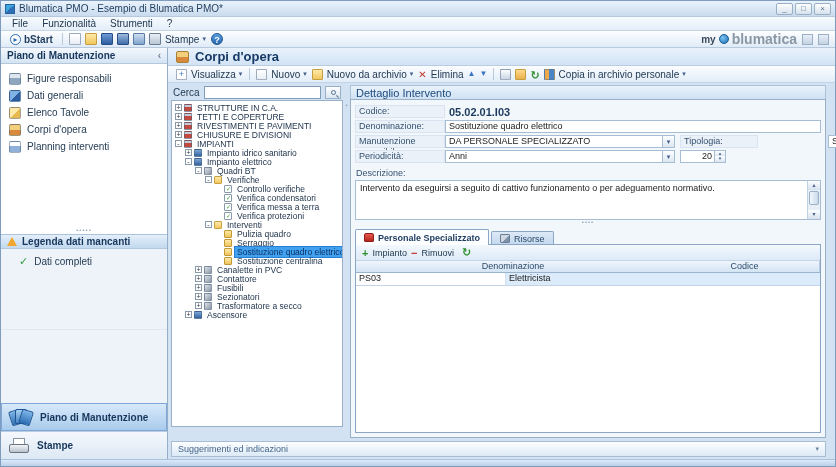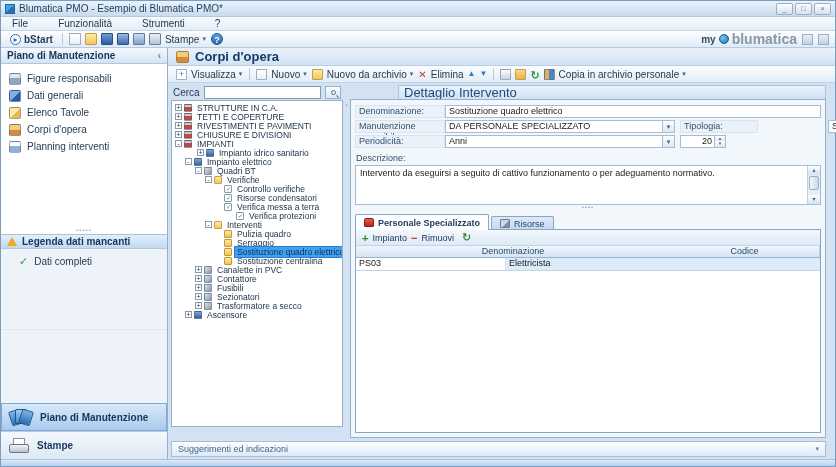--- a/index.html
+++ b/index.html
@@ -7,21 +7,21 @@
   body { font-family:"Liberation Sans","DejaVu Sans",sans-serif; font-size:10px; color:#1e3a5c; }
   .app { width:836px; height:467px; display:flex; flex-direction:column; background:#cfdded; border:1px solid #7f9cbc; }
 
   
   .titlebar { height:16px; background:linear-gradient(#eaf3fc,#c9dbee); display:flex; align-items:center; padding:0 4px; border-bottom:1px solid #b5c8dd; }
   .appicon { width:10px; height:10px; background:linear-gradient(135deg,#3fa7e0 50%,#2c6fb5 50%); border:1px solid #27639f; margin-right:4px; }
   .wtitle { flex:1; font-size:10px; color:#1e3c5c; }
   .winbtn { width:17px; height:12px; margin-left:2px; border:1px solid #9aaec4; border-radius:2px; background:linear-gradient(#fdfeff,#d7e2ee); font-size:8px; line-height:10px; text-align:center; color:#5a7186; }
 
   
-  .menubar { height:14px; background:linear-gradient(#f6fafd,#e4eef8); display:flex; align-items:center; padding:0 4px; border-bottom:1px solid #c4d5e6;gap:16px; }
+  .menubar { height:14px; background:linear-gradient(#f6fafd,#e4eef8); display:flex; align-items:center; padding:0 4px; border-bottom:1px solid #c4d5e6; }
   .menuitem { padding:0 7px; font-size:10px; color:#223a52; }
 
   
   .toolbar { height:17px; background:linear-gradient(#fdfeff,#e0ebf7); display:flex; align-items:center; padding:0 4px; border-bottom:1px solid #b6c9dd; }
   .bstart { display:flex; align-items:center; gap:3px; padding:0 5px; }
   .bstart-ico { width:11px; height:11px; border-radius:50%; border:1px solid #2c6fb5; background:#fff; color:#2c6fb5; font-size:8px; line-height:9px; text-align:center; }
   .bstart-lbl { font-weight:bold; color:#1e3c5c; }
   .tb-sep { width:1px; height:12px; background:#b9cadb; margin:0 4px; }
   .tico { width:12px; height:12px; margin:0 2px; border:1px solid rgba(90,110,140,.55); border-radius:1px; }
   .t-new { background:linear-gradient(#ffffff,#e9eef5); }
@@ -118,21 +118,21 @@
   .ti-verifica { background:#fff; border-color:#8899aa; position:relative; }
   .ti-verifica::after { content:"✓"; position:absolute; font-size:6px; color:#2e9e3a; left:1px; top:-1px; }
   .ti-intervento { background:linear-gradient(#ffe9a8,#efc35a); border-color:#c09a36; }
   .tree-row.selected .tlabel { background:#41a1f1; color:#0b2e5e; outline:1px solid #2a7fd0; }
   .tlabel { padding:0 2px; }
 
   .vsplit { width:7px; text-align:center; color:#8fa5bb; font-size:6px; line-height:40px; }
 
   
   .detail-panel { flex:1; display:flex; flex-direction:column; margin-right:9px; margin-bottom:3px; min-width:0; }
-  .detail-header { height:14px; background:linear-gradient(#eaf3fc,#cfe1f3); border:1px solid #aac2da; border-bottom:none; display:flex; align-items:center; padding:0 5px; font-size:13px; color:#1c4a7c;margin-left:48px; }
+  .detail-header { height:14px; background:linear-gradient(#eaf3fc,#cfe1f3); border:1px solid #aac2da; border-bottom:none; display:flex; align-items:center; padding:0 5px; font-size:11px; color:#1c4a7c; }
   .detail-body { flex:1; border:1px solid #9ab0c8; background:#f2f7fc; padding:5px 4px 4px 4px; display:flex; flex-direction:column; min-height:0; }
   .frow { display:flex; align-items:center; margin-bottom:2px; height:13px; }
   .flabel { width:90px; flex:none; font-size:9px; color:#33506e; background:#eaf1f9; border:1px solid #dae4f0; height:13px; line-height:11px; padding-left:3px; }
   .fvalue-static { font-weight:bold; font-size:11px; color:#1c3a5e; padding-left:4px; }
   .fbox { height:13px; background:#fff; border:1px solid #a7bdd4; font-size:9px; line-height:11px; padding:0 3px; color:#222; display:flex; align-items:center; }
   .grow { flex:1; }
   .combo { position:relative; padding-right:14px; }
   .combo .cdd { position:absolute; right:0; top:0; bottom:0; width:12px; background:linear-gradient(#fdfeff,#dce6f1); border-left:1px solid #a7bdd4; font-size:7px; color:#44608a; text-align:center; line-height:11px; }
   .w230 { width:230px; flex:none; }
   .flabel2 { width:78px; flex:none; font-size:9px; color:#33506e; background:#eaf1f9; border:1px solid #dae4f0; height:13px; line-height:11px; padding-left:3px; margin-left:5px; }
@@ -334,21 +334,21 @@
             <div class="tree-row" style="padding-left:3px">
                 <span class="exp">+</span>
                 <span class="ti ti-building"></span>
                 <span class="tlabel">CHIUSURE E DIVISIONI</span>
               </div>
             <div class="tree-row" style="padding-left:3px">
                 <span class="exp">-</span>
                 <span class="ti ti-building"></span>
                 <span class="tlabel">IMPIANTI</span>
               </div>
-            <div class="tree-row" style="padding-left:25px">
+            <div class="tree-row" style="padding-left:13px">
                 <span class="exp">+</span>
                 <span class="ti ti-system"></span>
                 <span class="tlabel">Impianto idrico sanitario</span>
               </div>
             <div class="tree-row" style="padding-left:13px">
                 <span class="exp">-</span>
                 <span class="ti ti-system"></span>
                 <span class="tlabel">Impianto elettrico</span>
               </div>
             <div class="tree-row" style="padding-left:23px">
@@ -362,28 +362,28 @@
                 <span class="tlabel">Verifiche</span>
               </div>
             <div class="tree-row leaf" style="padding-left:43px">
                 <span class="exp"></span>
                 <span class="ti ti-verifica"></span>
                 <span class="tlabel">Controllo verifiche</span>
               </div>
             <div class="tree-row leaf" style="padding-left:43px">
                 <span class="exp"></span>
                 <span class="ti ti-verifica"></span>
-                <span class="tlabel">Risorse condensatori</span>
+                <span class="tlabel">Verifica condensatori</span>
               </div>
             <div class="tree-row leaf" style="padding-left:43px">
                 <span class="exp"></span>
                 <span class="ti ti-verifica"></span>
                 <span class="tlabel">Verifica messa a terra</span>
               </div>
-            <div class="tree-row leaf" style="padding-left:55px">
+            <div class="tree-row leaf" style="padding-left:43px">
                 <span class="exp"></span>
                 <span class="ti ti-verifica"></span>
                 <span class="tlabel">Verifica protezioni</span>
               </div>
             <div class="tree-row" style="padding-left:33px">
                 <span class="exp">-</span>
                 <span class="ti ti-folder"></span>
                 <span class="tlabel">Interventi</span>
               </div>
             <div class="tree-row leaf" style="padding-left:43px">
@@ -438,20 +438,24 @@
               </div>
           </div>
         </div>
 
         <div class="vsplit">•</div>
 
         <div class="detail-panel">
           <div class="detail-header">Dettaglio Intervento</div>
           <div class="detail-body">
 
+            <div class="frow">
+              <span class="flabel">Codice:</span>
+              <span class="fvalue-static">05.02.01.I03</span>
+            </div>
 
             <div class="frow">
               <span class="flabel">Denominazione:</span>
               <span class="fbox grow">Sostituzione quadro elettrico</span>
             </div>
 
             <div class="frow">
               <span class="flabel">Manutenzione eseguibile:</span>
               <span class="fbox combo w230">
                   <span>DA PERSONALE SPECIALIZZATO</span>

